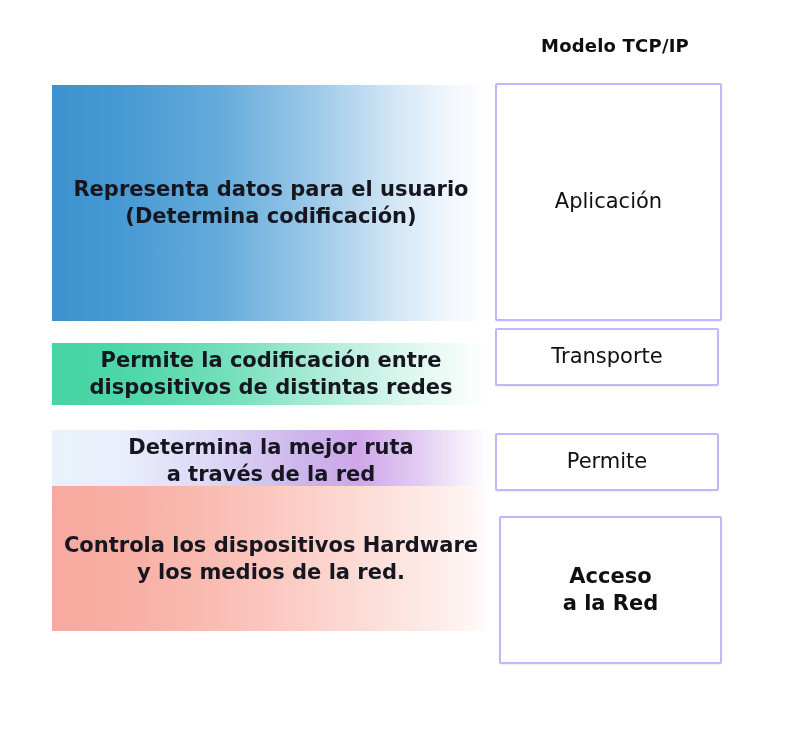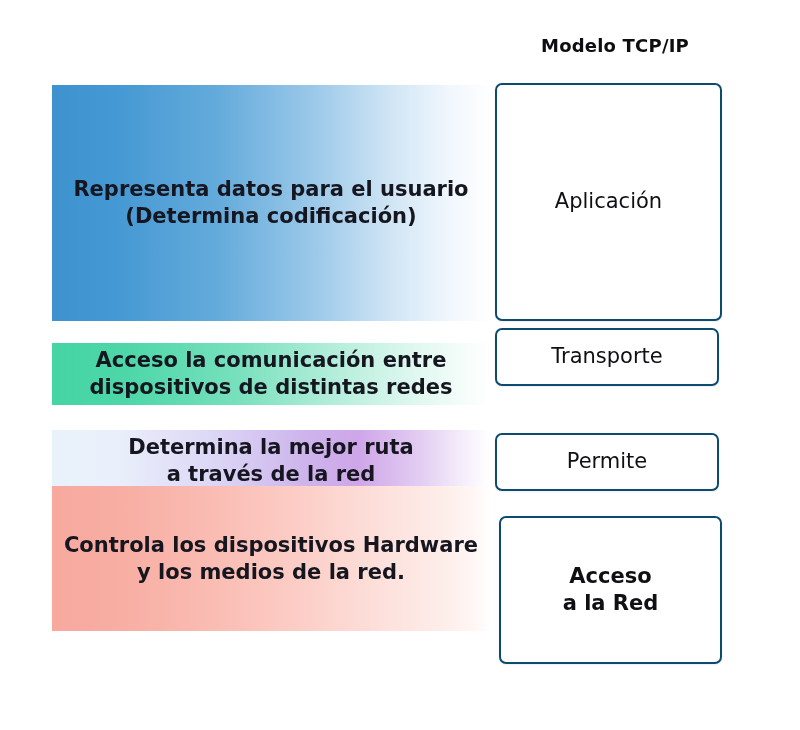--- a/index.html
+++ b/index.html
@@ -75,22 +75,22 @@
     background: linear-gradient(to right,
         #f7a99e 0%, #f8aea3 16%, #fabdb4 38%, #fccfc8 58%,
         #fddfda 74%, #fdece8 88%, #fff6f4 96%, #ffffff 100%);
   }
 
   
   .layerbox {
     position: absolute;
     box-sizing: border-box;
     background: #ffffff;
-    border: 2px solid #0c4a6e;
-    border-radius: 7px;
+    border: 2px solid #c4b5fd;
+    border-radius: 2px;
     display: flex;
     align-items: center;
     justify-content: center;
     text-align: center;
     font-size: 21px;
     font-weight: 500;
     color: #101014;
     line-height: 1.3;
     box-shadow: 0 1px 2px rgba(0,0,0,0.07);
   }
@@ -113,21 +113,21 @@
       <div>Representa datos para el usuario</div>
       <div>(Determina codificación)</div>
     </div>
   </div>
   <div class="layerbox box-application">
     <span class="boxlabel">Aplicación</span>
   </div>
 
   <div class="band band-transport">
     <div class="band-text">
-      <div>Acceso la comunicación entre</div>
+      <div>Permite la codificación entre</div>
       <div>dispositivos de distintas redes</div>
     </div>
   </div>
   <div class="layerbox box-transport">
     <span class="boxlabel">Transporte</span>
   </div>
 
   <div class="band band-internet">
     <div class="band-text">
       <div>Determina la mejor ruta</div>

